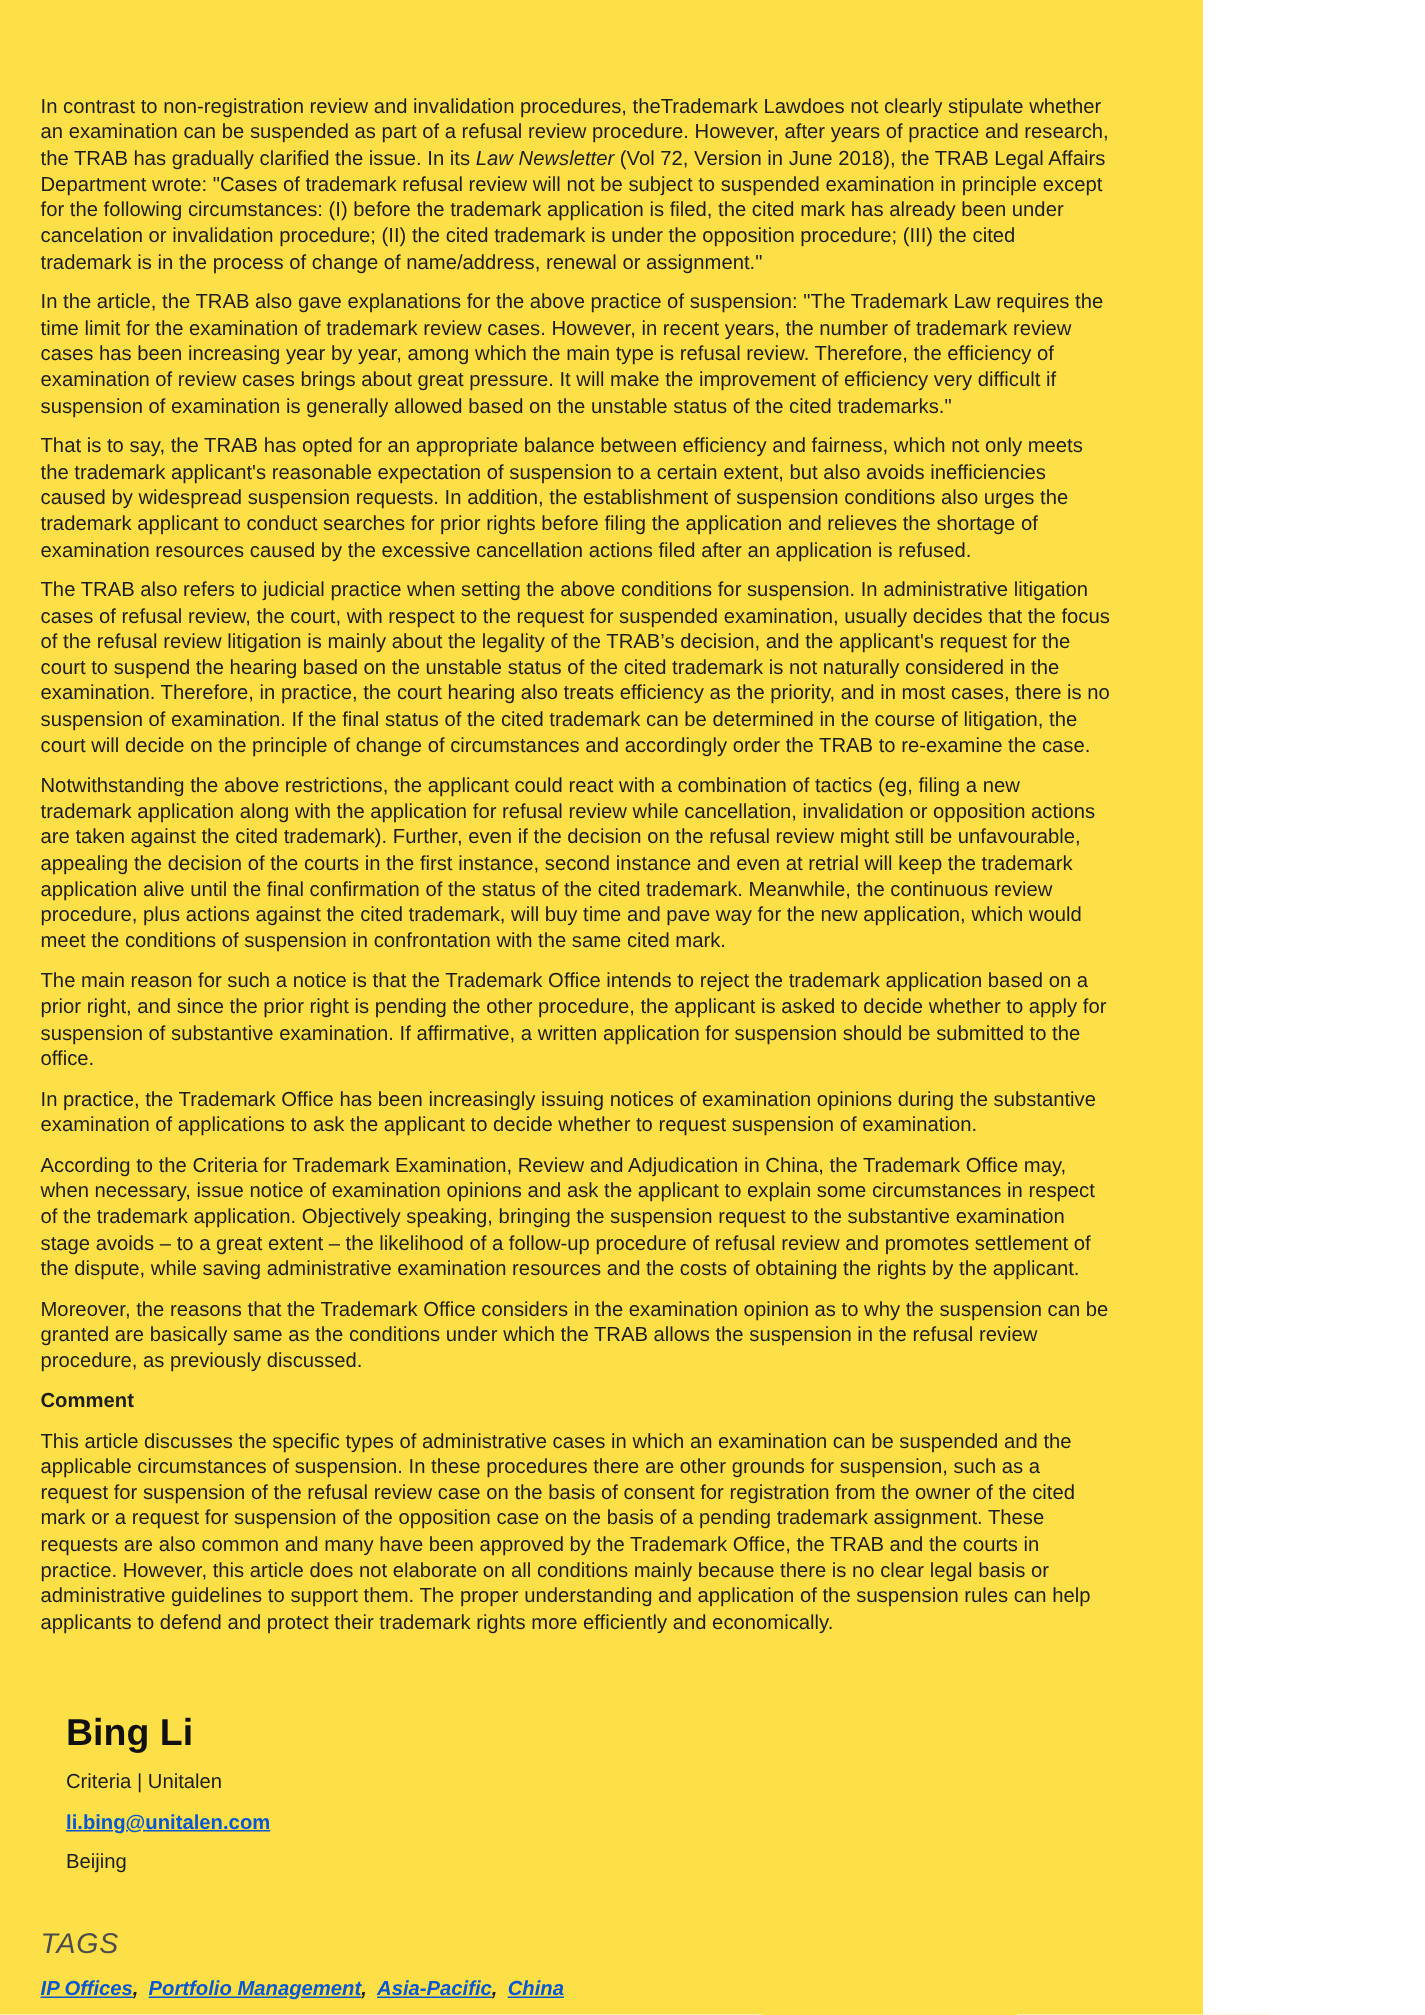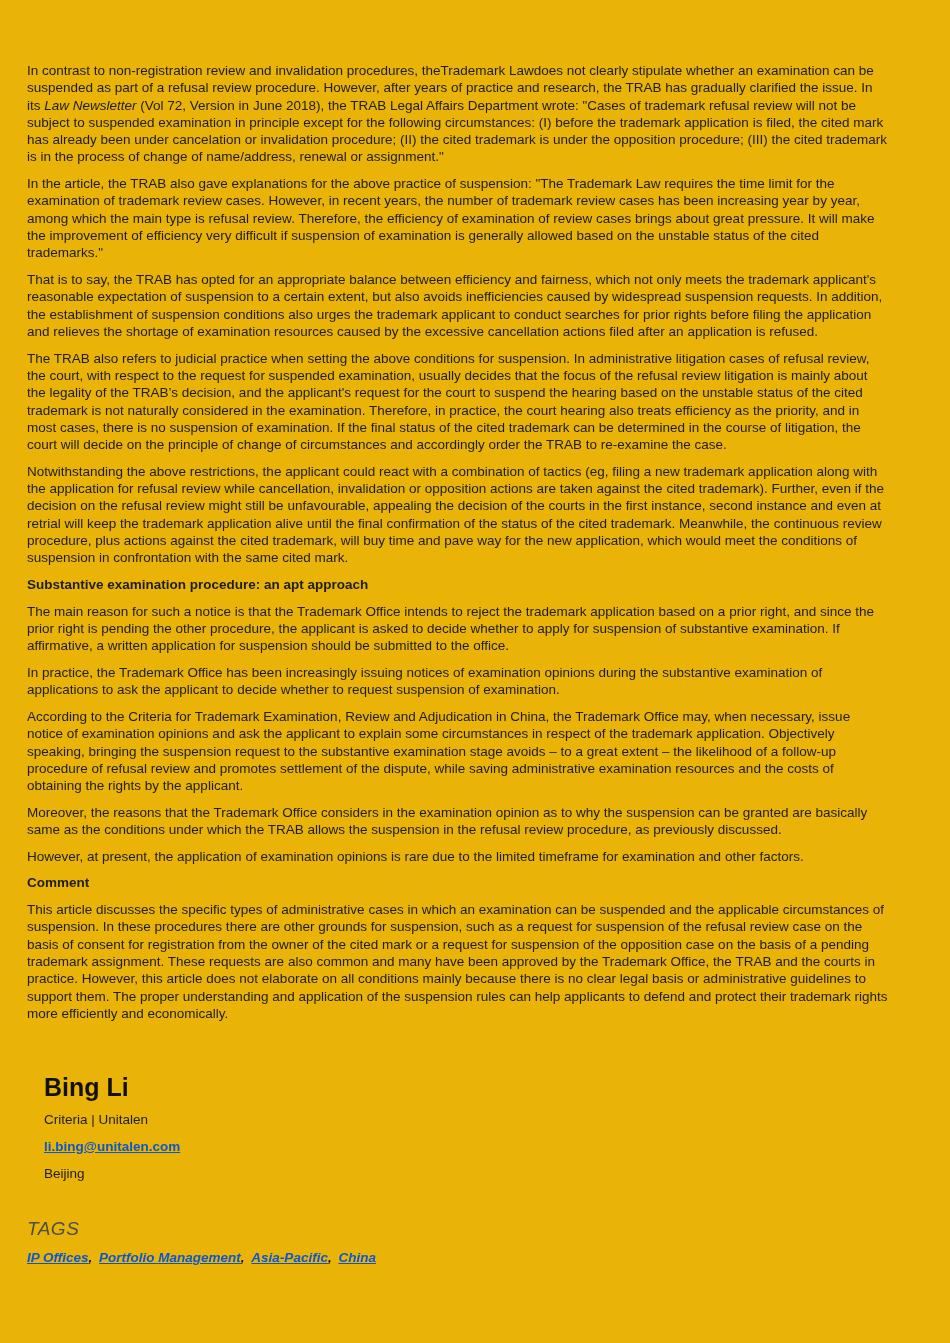--- a/index.html
+++ b/index.html
@@ -2,23 +2,23 @@
 <html><head>
 <meta charset="utf-8">
 <style>
   html, body {
     margin: 0;
     padding: 0;
     background: #ffffff;
   }
   .page {
     position: relative;
-    width: 950px;
+    width: 802px;
     min-height: 1343px;
-    background: #eab308;
+    background: #fde047;
     font-family: "Liberation Sans", "DejaVu Sans", sans-serif;
     color: #1d1d1d;
     box-sizing: border-box;
   }
   .content {
     padding: 62px 61px 0 27px;
     box-sizing: border-box;
   }
   .content p,
   .content h2 {
@@ -82,27 +82,25 @@
 <div class="page">
   <div class="content">
 
     <p><span>In contrast to non-registration review and invalidation procedures, theTrademark Lawdoes not clearly stipulate whether an examination can be suspended as part of a refusal review procedure. However, after years of practice and research, the TRAB has gradually clarified the issue. In its </span><span class="italic">Law Newsletter</span><span> (Vol 72, Version in June 2018), the TRAB Legal Affairs Department wrote: "Cases of trademark refusal review will not be subject to suspended examination in principle except for the following circumstances: (I) before the trademark application is filed, the cited mark has already been under cancelation or invalidation procedure; (II) the cited trademark is under the opposition procedure; (III) the cited trademark is in the process of change of name/address, renewal or assignment."</span></p>
 
     <p>In the article, the TRAB also gave explanations for the above practice of suspension: "The Trademark Law requires the time limit for the examination of trademark review cases. However, in recent years, the number of trademark review cases has been increasing year by year, among which the main type is refusal review. Therefore, the efficiency of examination of review cases brings about great pressure. It will make the improvement of efficiency very difficult if suspension of examination is generally allowed based on the unstable status of the cited trademarks."</p>
     <p>That is to say, the TRAB has opted for an appropriate balance between efficiency and fairness, which not only meets the trademark applicant's reasonable expectation of suspension to a certain extent, but also avoids inefficiencies caused by widespread suspension requests. In addition, the establishment of suspension conditions also urges the trademark applicant to conduct searches for prior rights before filing the application and relieves the shortage of examination resources caused by the excessive cancellation actions filed after an application is refused.</p>
     <p>The TRAB also refers to judicial practice when setting the above conditions for suspension. In administrative litigation cases of refusal review, the court, with respect to the request for suspended examination, usually decides that the focus of the refusal review litigation is mainly about the legality of the TRAB’s decision, and the applicant's request for the court to suspend the hearing based on the unstable status of the cited trademark is not naturally considered in the examination. Therefore, in practice, the court hearing also treats efficiency as the priority, and in most cases, there is no suspension of examination. If the final status of the cited trademark can be determined in the course of litigation, the court will decide on the principle of change of circumstances and accordingly order the TRAB to re-examine the case.</p>
     <p>Notwithstanding the above restrictions, the applicant could react with a combination of tactics (eg, filing a new trademark application along with the application for refusal review while cancellation, invalidation or opposition actions are taken against the cited trademark). Further, even if the decision on the refusal review might still be unfavourable, appealing the decision of the courts in the first instance, second instance and even at retrial will keep the trademark application alive until the final confirmation of the status of the cited trademark. Meanwhile, the continuous review procedure, plus actions against the cited trademark, will buy time and pave way for the new application, which would meet the conditions of suspension in confrontation with the same cited mark.</p>
 
-    <h2 class="section-heading">Substantive examination procedure: an apt approach</h2>
 
     <p>The main reason for such a notice is that the Trademark Office intends to reject the trademark application based on a prior right, and since the prior right is pending the other procedure, the applicant is asked to decide whether to apply for suspension of substantive examination. If affirmative, a written application for suspension should be submitted to the office.</p>
     <p>In practice, the Trademark Office has been increasingly issuing notices of examination opinions during the substantive examination of applications to ask the applicant to decide whether to request suspension of examination.</p>
     <p>According to the Criteria for Trademark Examination, Review and Adjudication in China, the Trademark Office may, when necessary, issue notice of examination opinions and ask the applicant to explain some circumstances in respect of the trademark application. Objectively speaking, bringing the suspension request to the substantive examination stage avoids – to a great extent – the likelihood of a follow-up procedure of refusal review and promotes settlement of the dispute, while saving administrative examination resources and the costs of obtaining the rights by the applicant.</p>
     <p>Moreover, the reasons that the Trademark Office considers in the examination opinion as to why the suspension can be granted are basically same as the conditions under which the TRAB allows the suspension in the refusal review procedure, as previously discussed.</p>
-    <p>However, at present, the application of examination opinions is rare due to the limited timeframe for examination and other factors.</p>
 
     <h2 class="section-heading">Comment</h2>
 
     <p>This article discusses the specific types of administrative cases in which an examination can be suspended and the applicable circumstances of suspension. In these procedures there are other grounds for suspension, such as a request for suspension of the refusal review case on the basis of consent for registration from the owner of the cited mark or a request for suspension of the opposition case on the basis of a pending trademark assignment. These requests are also common and many have been approved by the Trademark Office, the TRAB and the courts in practice. However, this article does not elaborate on all conditions mainly because there is no clear legal basis or administrative guidelines to support them. The proper understanding and application of the suspension rules can help applicants to defend and protect their trademark rights more efficiently and economically.</p>
 
     <div class="author">
       <div class="author-name">Bing Li</div>
       <p class="author-line">Criteria | Unitalen</p>
       <p class="author-line"><a class="link">li.bing@unitalen.com</a></p>
       <p class="author-line">Beijing</p>

